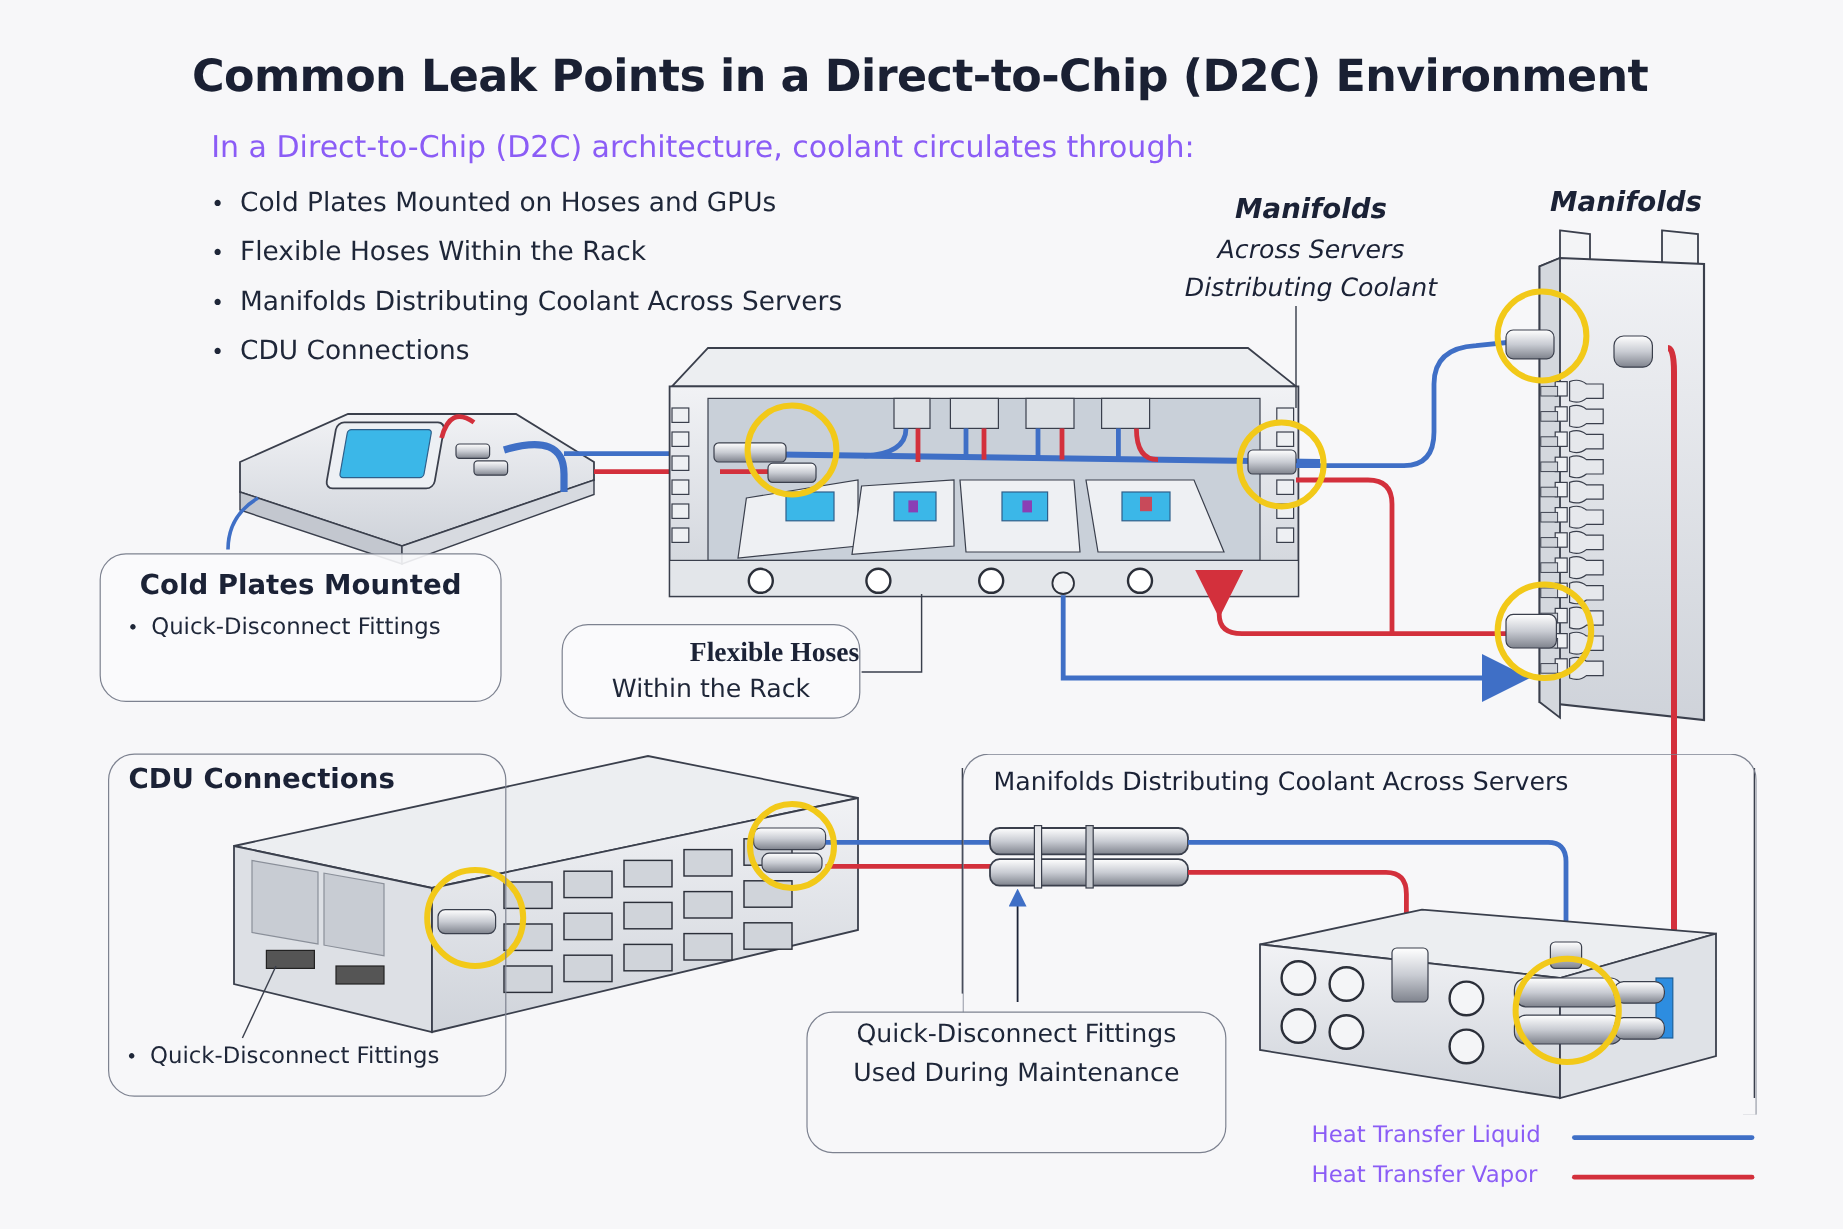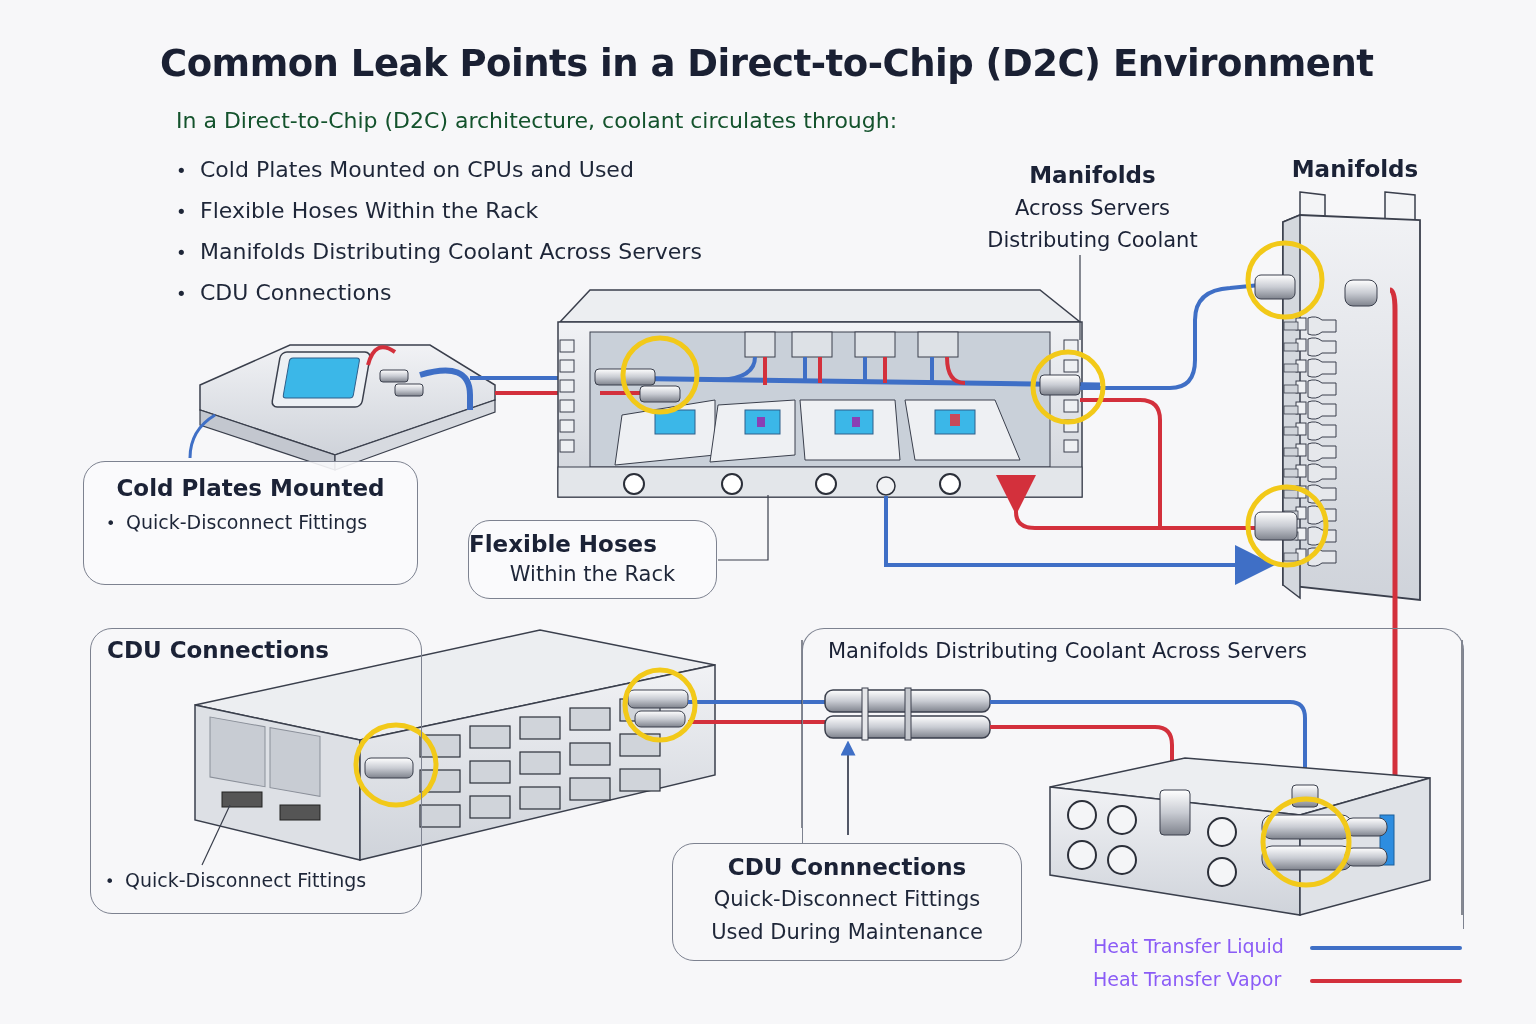--- a/index.html
+++ b/index.html
@@ -8,25 +8,25 @@
     background: #f7f7f9;
     font-family: "DejaVu Sans", sans-serif;
     color: #1b2236;
     position: relative;
   }
   .abs { position: absolute; }
   #title {
     left: 160px; top: 42px; font-size: 37px; font-weight: bold; letter-spacing: -0.5px;
     color: #1a2033; white-space: nowrap;
   }
-  #intro { left: 176px; top: 108px; font-size: 22px; color: #14532d; white-space: nowrap; }
+  #intro { left: 176px; top: 108px; font-size: 25px; color: #8b5cf6; white-space: nowrap; }
   #bullets { left: 176px; top: 153px; margin: 0; padding: 0; list-style: none; }
   #bullets li { font-size: 22px; height: 41px; line-height: 34px; white-space: nowrap; color: #1e2638; }
   #bullets li::before { content: "\2022"; display: inline-block; width: 24px; font-size: 18px; }
-  .hdr-center { text-align: center; white-space: nowrap; }
+  .hdr-center { text-align: center; white-space: nowrap; font-style: italic; }
   .box {
     position: absolute; border: 1.5px solid #7d8290; border-radius: 22px;
     background: rgba(250,250,252,0.9);
   }
   .box .t { font-weight: bold; font-size: 23px; color: #1b2236; }
   .box .s { font-size: 21px; color: #1e2638; }
   .box .b::before { content: "\2022"; display: inline-block; width: 20px; font-size: 16px; }
   svg#art { position: absolute; left: 0; top: 0; }
   .legend-label { font-size: 19px; color: #8b5cf6; white-space: nowrap; }
 </style>
@@ -269,53 +269,52 @@
       <circle cx="1306" cy="842" r="43"></circle>
     </g>
 
   <line id="legend-line-0" x1="1312" y1="948" x2="1460" y2="948" stroke-width="4" stroke-linecap="round" stroke="#3f6fc6"></line>
   <line id="legend-line-1" x1="1312" y1="981" x2="1460" y2="981" stroke-width="4" stroke-linecap="round" stroke="#d3303c"></line>
 </svg>
 
 <div class="abs" id="title">Common Leak Points in a Direct-to-Chip (D2C) Environment</div>
 <div class="abs" id="intro">In a Direct-to-Chip (D2C) architecture, coolant circulates through:</div>
 <ul class="abs" id="bullets">
-  <li>Cold Plates Mounted on CPUs and Used</li>
+  <li>Cold Plates Mounted on Hoses and GPUs</li>
   <li>Flexible Hoses Within the Rack</li>
   <li>Manifolds Distributing Coolant Across Servers</li>
   <li>CDU Connections</li>
 </ul>
 
 <div class="abs hdr-center" style="left:960px; top:158px; width:265px;">
   <div style="font-weight:bold; font-size:23px; line-height:34px;">Manifolds</div>
   <div style="font-size:21px; line-height:32px;">Across Servers</div>
   <div style="font-size:21px; line-height:32px;">Distributing Coolant</div>
 </div>
 
 <div class="abs hdr-center" style="left:1280px; top:156px; width:150px; font-weight:bold; font-size:23px;">Manifolds</div>
 
 <div class="box" style="left:83px; top:461px; width:333px; height:122px;">
   <div class="t" style="text-align:center; margin-top:10px; line-height:32px;">Cold Plates Mounted</div>
   <div class="s b" style="padding-left:22px; font-size:19px; line-height:36px;">Quick-Disconnect Fittings</div>
 </div>
 
 <div class="box" style="left:468px; top:520px; width:247px; height:77px;">
-  <div class="t" style="text-align:left; margin-top:8px; line-height:30px;">Flexible Hoses</div>
+  <div class="t" style="text-align:right; margin-top:8px; line-height:30px;font-family:Liberation Serif, serif;">Flexible Hoses</div>
   <div class="s" style="text-align:center; line-height:30px;">Within the Rack</div>
 </div>
 
 <div class="box" style="left:90px; top:628px; width:330px; height:284px; background:transparent;">
   <div class="t" style="position:absolute; left:16px; top:8px;">CDU Connections</div>
   <div class="s b" style="position:absolute; left:14px; top:240px; font-size:19px;">Quick-Disconnect Fittings</div>
 </div>
 
 <div class="box" style="left:802px; top:628px; width:660px; height:300px; background:transparent; border-bottom:none; border-bottom-left-radius:0; border-bottom-right-radius:0;">
   <div style="position:absolute; left:25px; top:10px; font-size:21px; white-space:nowrap;">Manifolds Distributing Coolant Across Servers</div>
 </div>
 
 <div class="box" style="left:672px; top:843px; width:348px; height:116px; background:#f7f7f9;">
-  <div class="t" style="text-align:center; margin-top:8px; line-height:30px;">CDU Connnections</div>
   <div class="s" style="text-align:center; line-height:34px;">Quick-Disconnect Fittings</div>
   <div class="s" style="text-align:center; line-height:32px;">Used During Maintenance</div>
 </div>
 
 <div class="abs legend-label" style="left:1093px; top:935px;">Heat Transfer Liquid</div>
 <div class="abs legend-label" style="left:1093px; top:968px;">Heat Transfer Vapor</div>
 
 </body></html>

